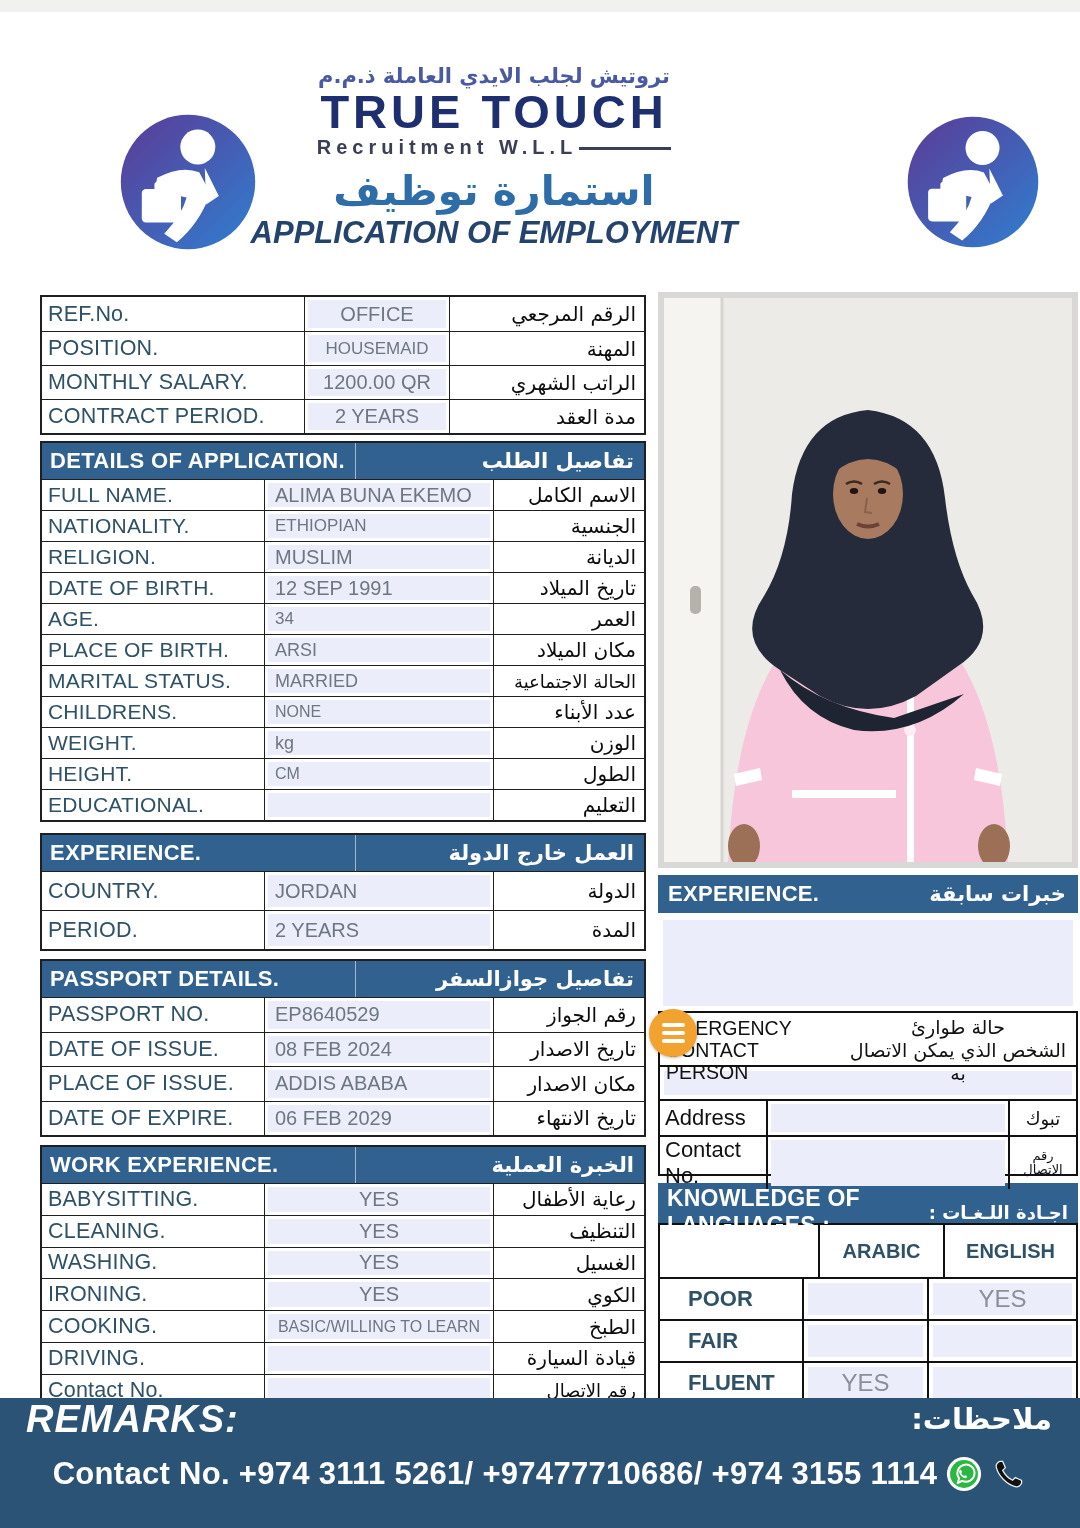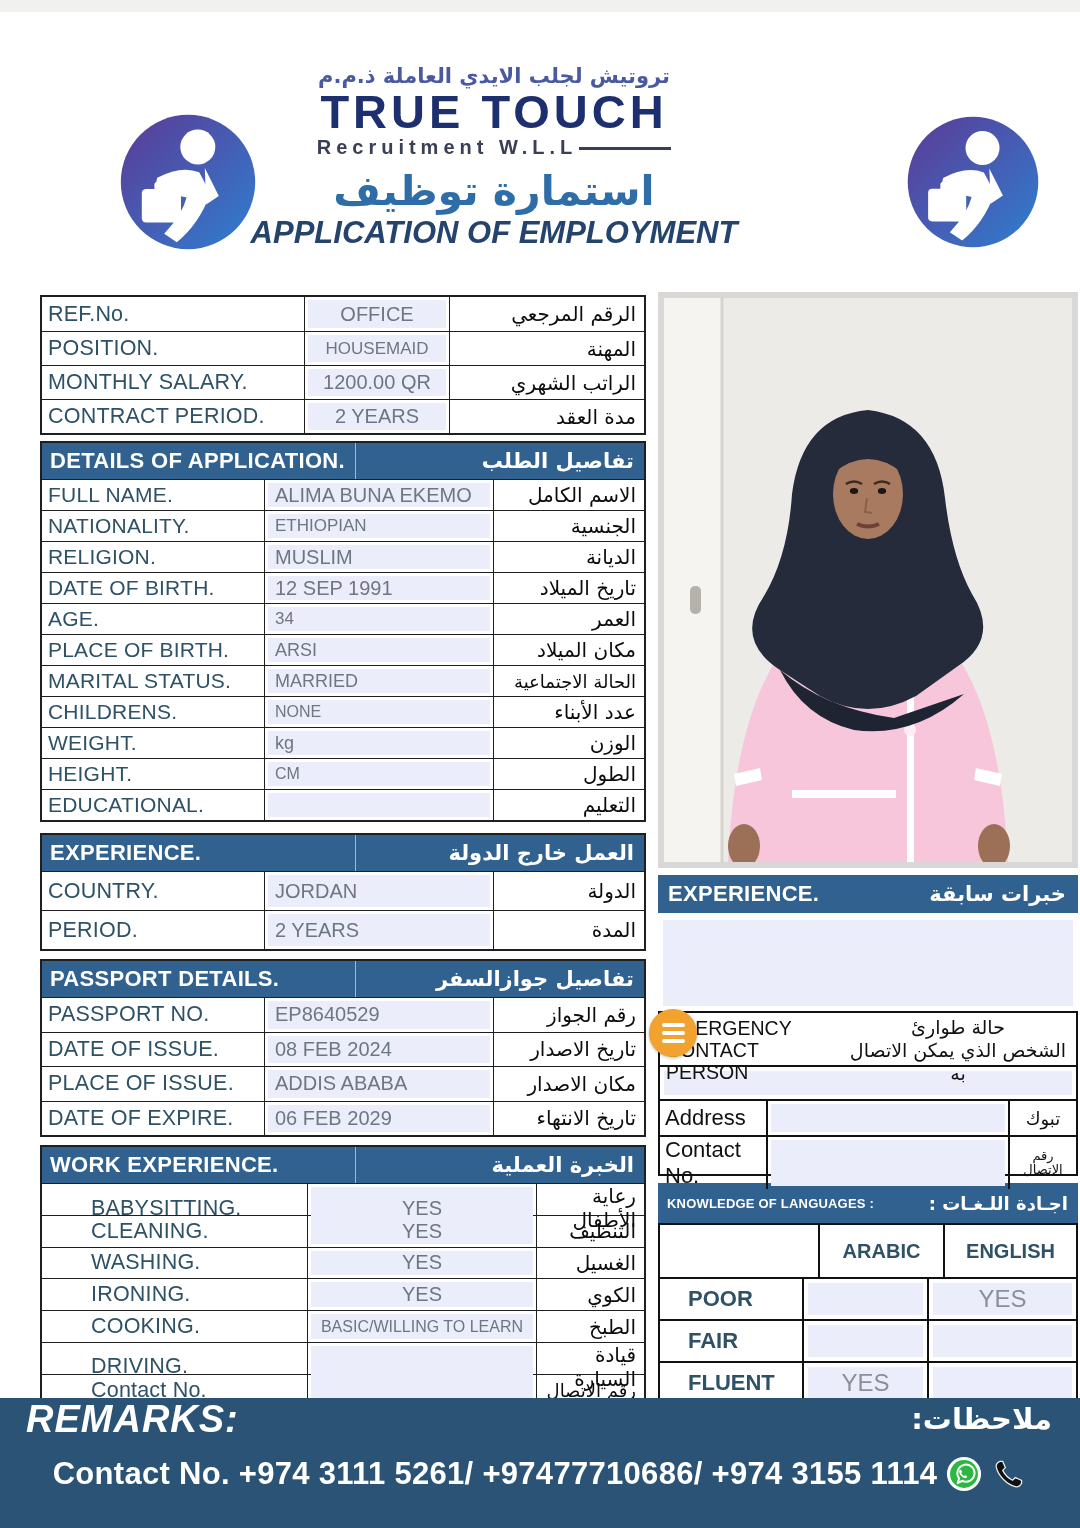--- a/index.html
+++ b/index.html
@@ -35,21 +35,21 @@
   .val-inner{background:#ebeefa;width:100%;height:100%;display:flex;align-items:center;
              color:#6e7681;font-size:20px;padding:0 7px;box-sizing:border-box;white-space:nowrap;}
   .ar{direction:rtl;padding:0 8px;font-size:20px;color:#0c0c0c;
       font-family:"DejaVu Sans",sans-serif;}
   .g-ref{grid-template-columns:262px 146px 1fr;}
   .g-std{grid-template-columns:222px 230px 1fr;}
   .t-ref .tr{height:34px;}  .t-ref .val-inner{justify-content:center;}
   .t-det .tr{height:31px;}  .t-det .lbl{font-size:21px;}
   .t-exp .tr{height:39px;}
   .t-pass .tr{height:34.5px;}
-  .t-work .tr{height:31.8px;padding-left:43px;} .t-work .val-inner{justify-content:center;}
+  .t-work .tr{height:31.8px;} .t-work .val-inner{justify-content:center;}
   .sec-head{display:grid;grid-template-columns:52% 48%;background:#31618f;height:36px;
             align-items:center;}
   .sec-head .en{color:#fff;font-weight:bold;font-size:22px;padding-left:8px;letter-spacing:.3px;}
   .sec-head .sar{color:#fff;font-weight:bold;font-size:21px;direction:rtl;padding-right:10px;
                  border-left:1.5px solid rgba(255,255,255,.55);height:100%;display:flex;
                  align-items:center;font-family:"DejaVu Sans",sans-serif;}
   .mb5{margin-bottom:6px;} .mb11{margin-bottom:11px;} .mb8{margin-bottom:8px;}
 
   
   .col-right{position:absolute;left:658px;top:292px;width:420px;}
@@ -69,21 +69,21 @@
   .em-empty .val-inner{height:100%;}
   .em-grid{border-top:2px solid #111;display:grid;grid-template-columns:106px 1fr 66px;
            height:34px;}
   .em-grid .glbl{font-size:22px;color:#111;display:flex;align-items:center;padding-left:5px;}
   .em-grid .gval{border-left:2px solid #111;border-right:2px solid #111;padding:3px;}
   .em-grid .gar{direction:rtl;font-size:18px;color:#111;display:flex;align-items:center;
                 justify-content:center;font-family:"DejaVu Sans",sans-serif;}
   .em-grid .gar.small{font-size:13px;line-height:1.1;flex-direction:column;}
   .lang-head{display:grid;grid-template-columns:58% 42%;background:#31618f;height:40px;
              align-items:center;margin-top:7px;border:2px solid #31618f;box-sizing:border-box;}
-  .lang-head .en{color:#fff;font-weight:bold;font-size:13px;padding-left:7px;letter-spacing:.2px;}
+  .lang-head .en{color:#fff;font-weight:bold;font-size:23px;padding-left:7px;letter-spacing:.2px;}
   .lang-head .sar{color:#fff;font-weight:bold;font-size:18px;direction:rtl;padding-right:8px;
                   font-family:"DejaVu Sans",sans-serif;text-align:right;}
   .lang-tbl{border:2.5px solid #111;box-sizing:border-box;background:#fff;}
   .lang-tr{display:grid;grid-template-columns:142px 125px 1fr;}
   .lang-tr + .lang-tr{border-top:2px solid #111;}
   .lang-hrow{height:52px;padding-left:16px;}
   .lang-drow{height:40px;}
   .lang-hcell{display:flex;align-items:center;justify-content:center;font-weight:bold;
               color:#2e5166;font-size:20px;border-left:2px solid #111;}
   .lang-blank{border-left:none;}

